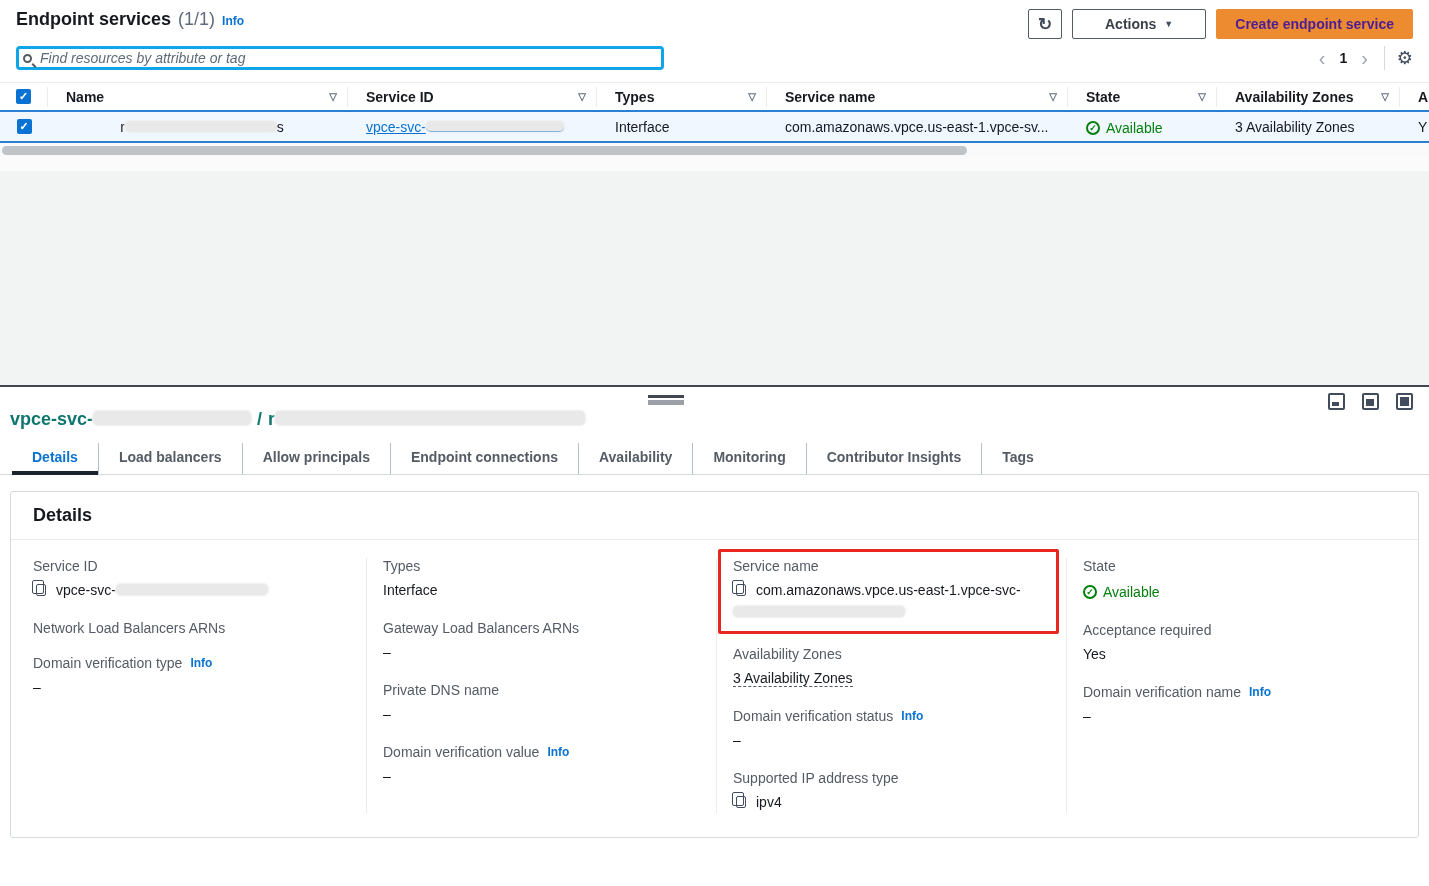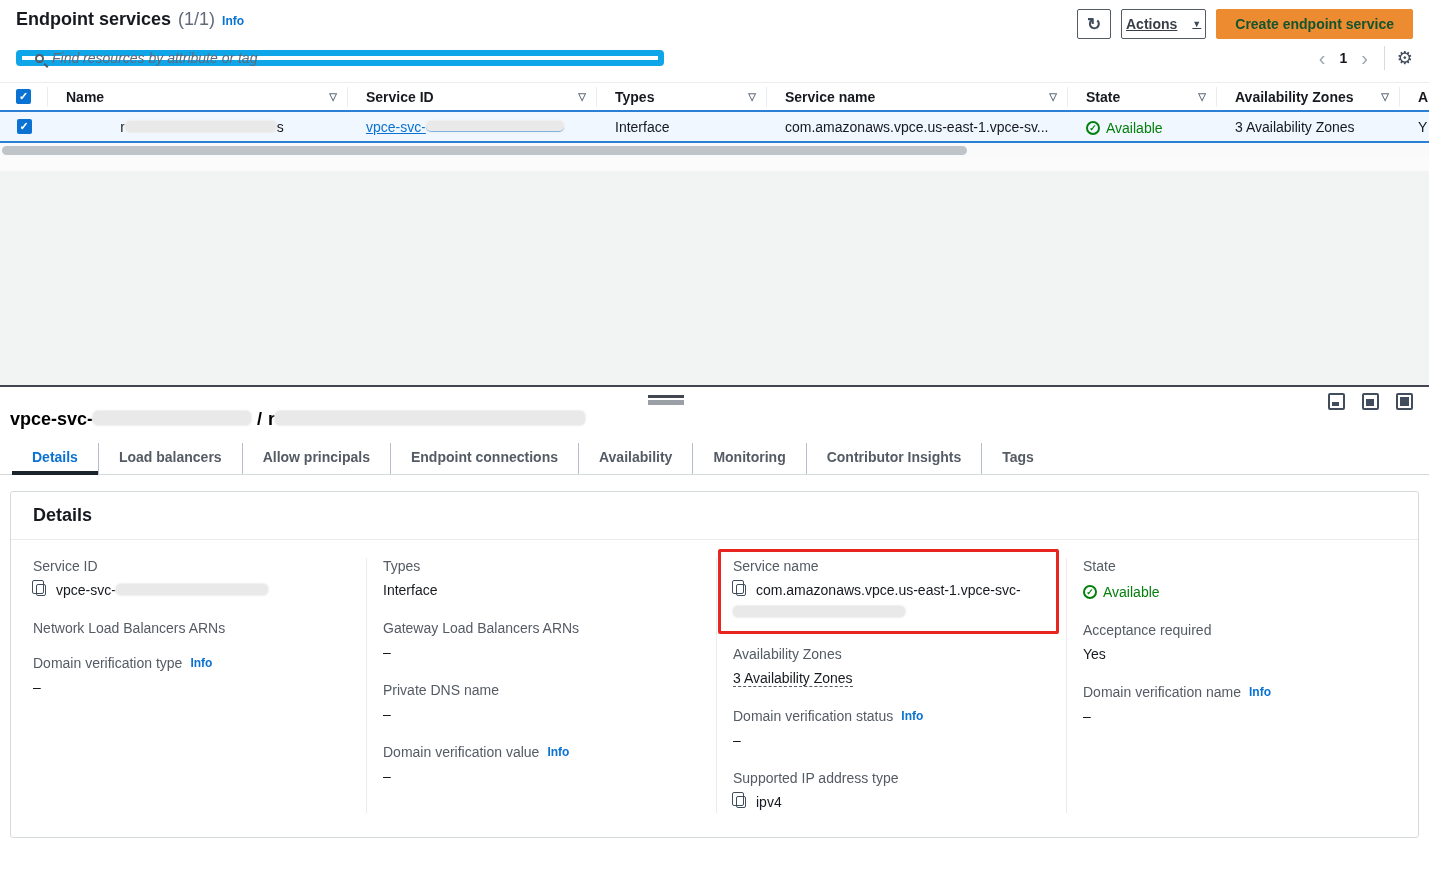--- a/index.html
+++ b/index.html
@@ -8,26 +8,26 @@
   
   .top-section { background:#fff; }
   .header-row { display:flex; justify-content:space-between; align-items:flex-start; padding:9px 16px 0 16px; }
   .title-wrap { display:flex; align-items:baseline; gap:7px; }
   .page-title { font-size:18px; font-weight:bold; color:#16191f; }
   .title-count { font-size:18px; font-weight:normal; color:#5f6b7a; }
   .info-link { font-size:12px; font-weight:bold; color:#0972d3; cursor:pointer; }
   .header-actions { display:flex; gap:10px; align-items:center; }
   .btn { border:1px solid #545b64; background:#fff; border-radius:2px; height:30px; font-size:14px; font-weight:bold; color:#383f48; display:flex; align-items:center; justify-content:center; cursor:pointer; }
   .btn-icon { width:34px; font-size:17px; color:#414d5c; }
-  .btn-actions { padding:0 4px; gap:15px;text-decoration:underline; }
+  .btn-actions { padding:0 32px; gap:8px; }
   .btn-actions .caret { font-size:9px; color:#414d5c; }
-  .btn-primary { background:#ec8b30; border:1px solid #ec8b30; color:#14532d; padding:0 18px; }
+  .btn-primary { background:#ec8b30; border:1px solid #ec8b30; color:#4c1d95; padding:0 18px; }
 
   .toolbar-row { display:flex; justify-content:space-between; align-items:center; padding:7px 16px 0 16px; }
-  .search-box { display:flex; align-items:center; width:648px; height:16px; border:6px solid #0ea5e9; border-radius:4px; padding:0 13px; background:#fff; }
+  .search-box { display:flex; align-items:center; width:648px; height:24px; border:3px solid #0ea5e9; border-radius:4px; padding:0 4px; background:#fff; }
   .search-lens { width:9px; height:9px; border:2px solid #545b64; border-radius:50%; position:relative; margin-right:8px; flex:none; }
   .search-lens::after { content:""; position:absolute; width:2px; height:5px; background:#545b64; transform:rotate(-45deg); left:8px; top:7px; }
   .search-input { border:none; outline:none; flex:1; font-size:14px; font-style:italic; color:#16191f; font-family:"Liberation Sans", sans-serif; background:transparent; }
   .search-input::placeholder { color:#5f6b7a; font-style:italic; }
   .pagination { display:flex; align-items:center; gap:6px; }
   .page-chevron { font-size:20px; color:#9aa5b1; line-height:20px; padding:0 4px; cursor:pointer; }
   .page-num { font-size:14px; font-weight:bold; color:#16191f; padding:0 4px; cursor:pointer; }
   .pag-divider { width:1px; height:24px; background:#d5dbdb; margin:0 6px; }
   .gear { font-size:18px; color:#414d5c; cursor:pointer; }
 
@@ -64,21 +64,21 @@
   .drag-handle { position:absolute; top:8px; left:648px; width:36px; cursor:row-resize; }
   .drag-handle .bar1 { height:3px; background:#424650; }
   .drag-handle .bar2 { height:5px; background:#9aa0a6; margin-top:2px; }
   .panel-controls { position:absolute; top:6px; right:16px; display:flex; gap:17px; }
   .panel-size-icon { width:17px; height:17px; border:2px solid #414d5c; border-radius:2px; position:relative; cursor:pointer; }
   .panel-size-icon i { position:absolute; background:#414d5c; }
   .panel-size-icon.small i { left:2px; bottom:2px; width:7px; height:4px; }
   .panel-size-icon.medium i { left:2px; bottom:2px; width:8px; height:7px; }
   .panel-size-icon.large i { left:2px; bottom:2px; width:9px; height:9px; }
 
-  .panel-title { padding:22px 14px 0 10px; font-size:18px; font-weight:bold; color:#000000; white-space:nowrap; }
+  .panel-title { padding:22px 14px 0 10px; font-size:18px; font-weight:bold; color:#0f766e; white-space:nowrap; }
   .panel-title .sep { margin:0 6px; }
 
   .tabs { display:flex; margin-top:13px; border-bottom:1px solid #d5dbdb; padding-left:12px; }
   .tab { font-size:14px; font-weight:bold; color:#545b64; padding:6px 20px 9px 20px; border-left:1px solid #b6bec9; cursor:pointer; white-space:nowrap; }
   .tab:first-child { border-left:none; }
   .tab.active { color:#0972d3; border-bottom:4px solid #1b232d; margin-bottom:-1px; padding-bottom:6px; }
 
   .card { margin:16px 10px 0 10px; border:1px solid #d5dbdb; border-radius:3px; background:#fff; }
   .card-header { padding:13px 22px; font-size:18px; font-weight:bold; border-bottom:1px solid #e9ebed; }
   .card-body { display:flex; padding:18px 0 24px 0; }

